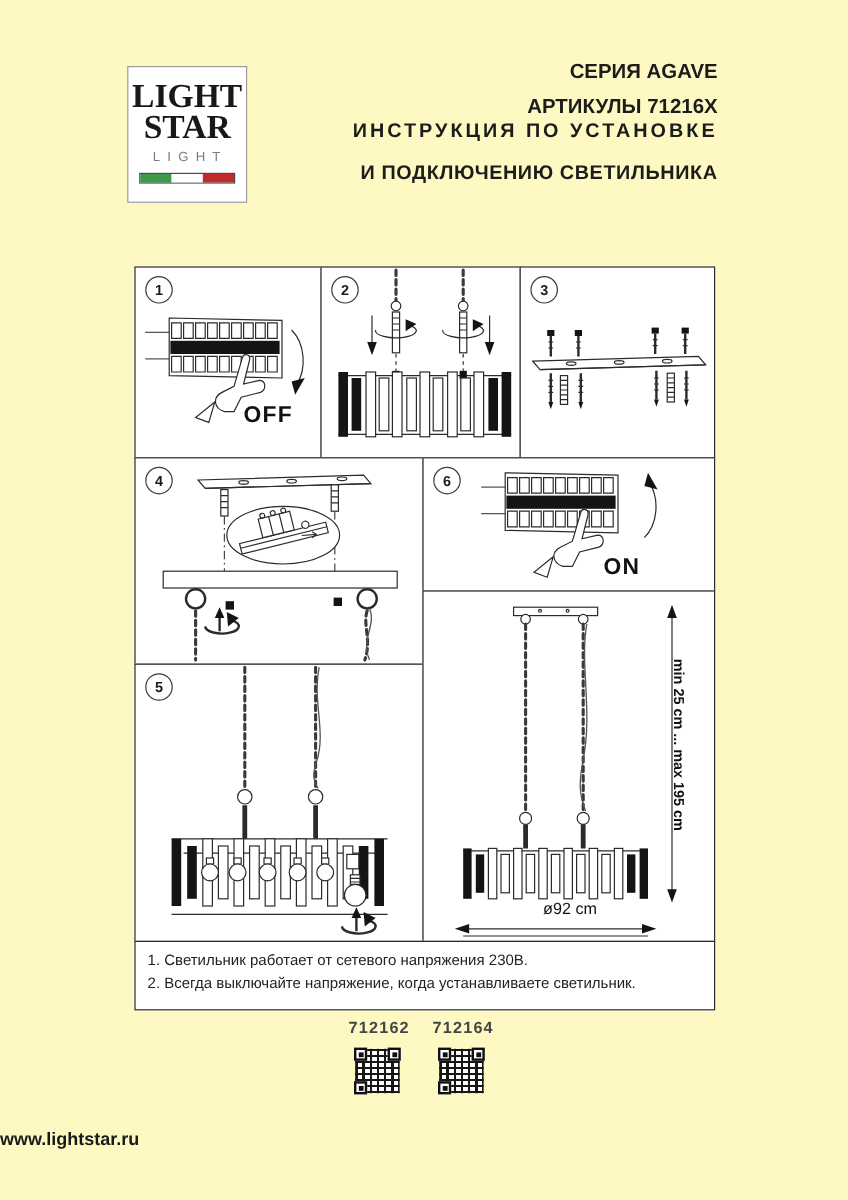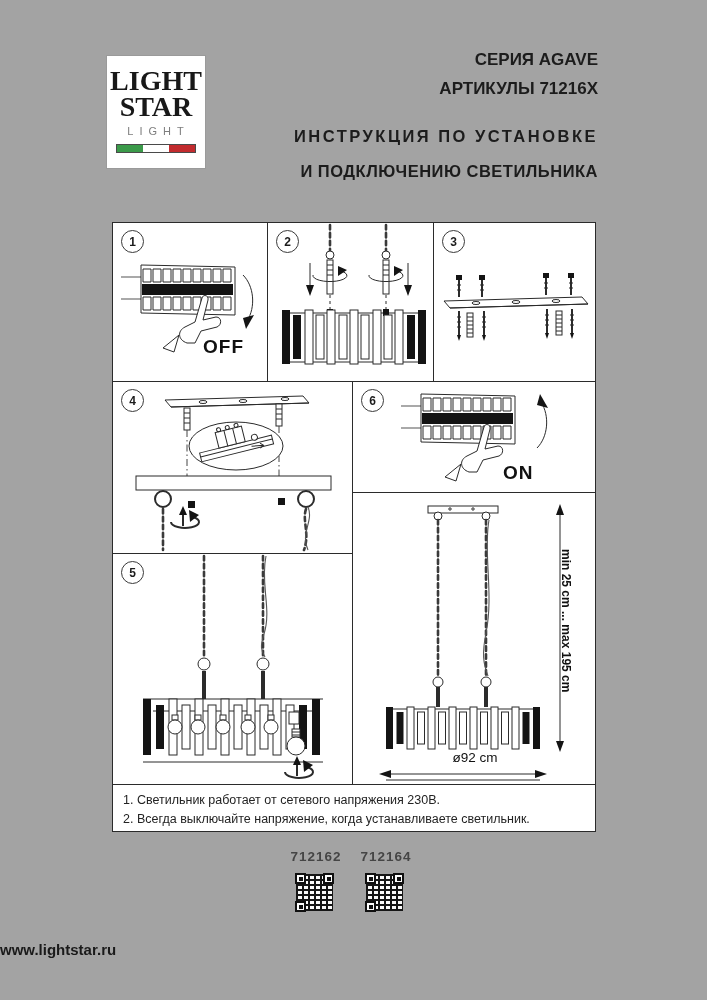--- a/index.html
+++ b/index.html
@@ -1,45 +1,45 @@
 <!DOCTYPE html>
 <html><head>
 <meta charset="utf-8">
 <style>
   html,body{margin:0;padding:0;background:#ffffff;}
-  #page{position:relative;width:707px;height:1000px;background:#a3a3a3;overflow:hidden;
+  #page{position:relative;width:707px;height:1000px;background:#fef9c3;overflow:hidden;
         font-family:"Liberation Sans",sans-serif;color:#1c1c1c;}
 
   
   .logo-box{position:absolute;left:106px;top:55px;width:100px;height:114px;
             border:1px solid #9a9a9a;background:#fff;text-align:center;box-sizing:border-box;}
   .logo-word{font-family:"Liberation Serif",serif;font-weight:bold;font-size:28px;
              line-height:26px;letter-spacing:0px;color:#181818;}
   .logo-word.first{margin-top:12px;}
   .logo-group{font-size:11px;letter-spacing:6px;color:#7d7d7d;margin-top:5px;margin-left:5px;}
   .logo-flag{width:78px;height:7px;margin:7px auto 0 auto;border:1px solid #4a4a4a;
              display:flex;box-sizing:content-box;}
   .logo-flag span{flex:1;height:100%;}
 
   .hdr-text{position:absolute;right:109px;top:50px;text-align:right;}
   .hdr-line1,.hdr-line2{font-size:17px;font-weight:bold;line-height:20px;}
   .hdr-line2{margin-top:9px;}
-  .hdr-line3{font-size:16.5px;font-weight:bold;letter-spacing:2.5px;margin-top:27px;line-height:20px;}
+  .hdr-line3{font-size:16.5px;font-weight:bold;letter-spacing:2.5px;line-height:20px;}
   .hdr-line4{font-size:16.5px;font-weight:bold;letter-spacing:0.5px;margin-top:15px;line-height:20px;}
 
   
   .panel{position:absolute;background:#fff;border:1px solid #2b2b2b;box-sizing:border-box;}
   #p1{left:112px;top:222px;width:156px;height:160px;}
   #p2{left:267px;top:222px;width:167px;height:160px;}
   #p3{left:433px;top:222px;width:163px;height:160px;}
   #p4{left:112px;top:381px;width:241px;height:173px;}
   #p6{left:352px;top:381px;width:244px;height:112px;}
   #p5{left:112px;top:553px;width:241px;height:232px;}
   #pdim{left:352px;top:492px;width:244px;height:293px;}
-  #notes{left:112px;top:784px;width:484px;height:48px;}
+  #notes{left:112px;top:784px;width:484px;height:58px;}
 
   .badge{position:absolute;left:8px;top:7px;width:21px;height:21px;border:1px solid #3a3a3a;
          border-radius:50%;display:flex;align-items:center;justify-content:center;
          font-size:12px;font-weight:bold;z-index:3;background:#fff;}
   svg.art{position:absolute;left:0;top:0;width:100%;height:100%;}
 
   .ln{fill:none;stroke:#2b2b2b;stroke-width:1;}
   .ln2{fill:none;stroke:#2b2b2b;stroke-width:2;}
   .fw{fill:#ffffff;stroke:#2b2b2b;stroke-width:1;}
   .fb{fill:#141414;stroke:none;}

